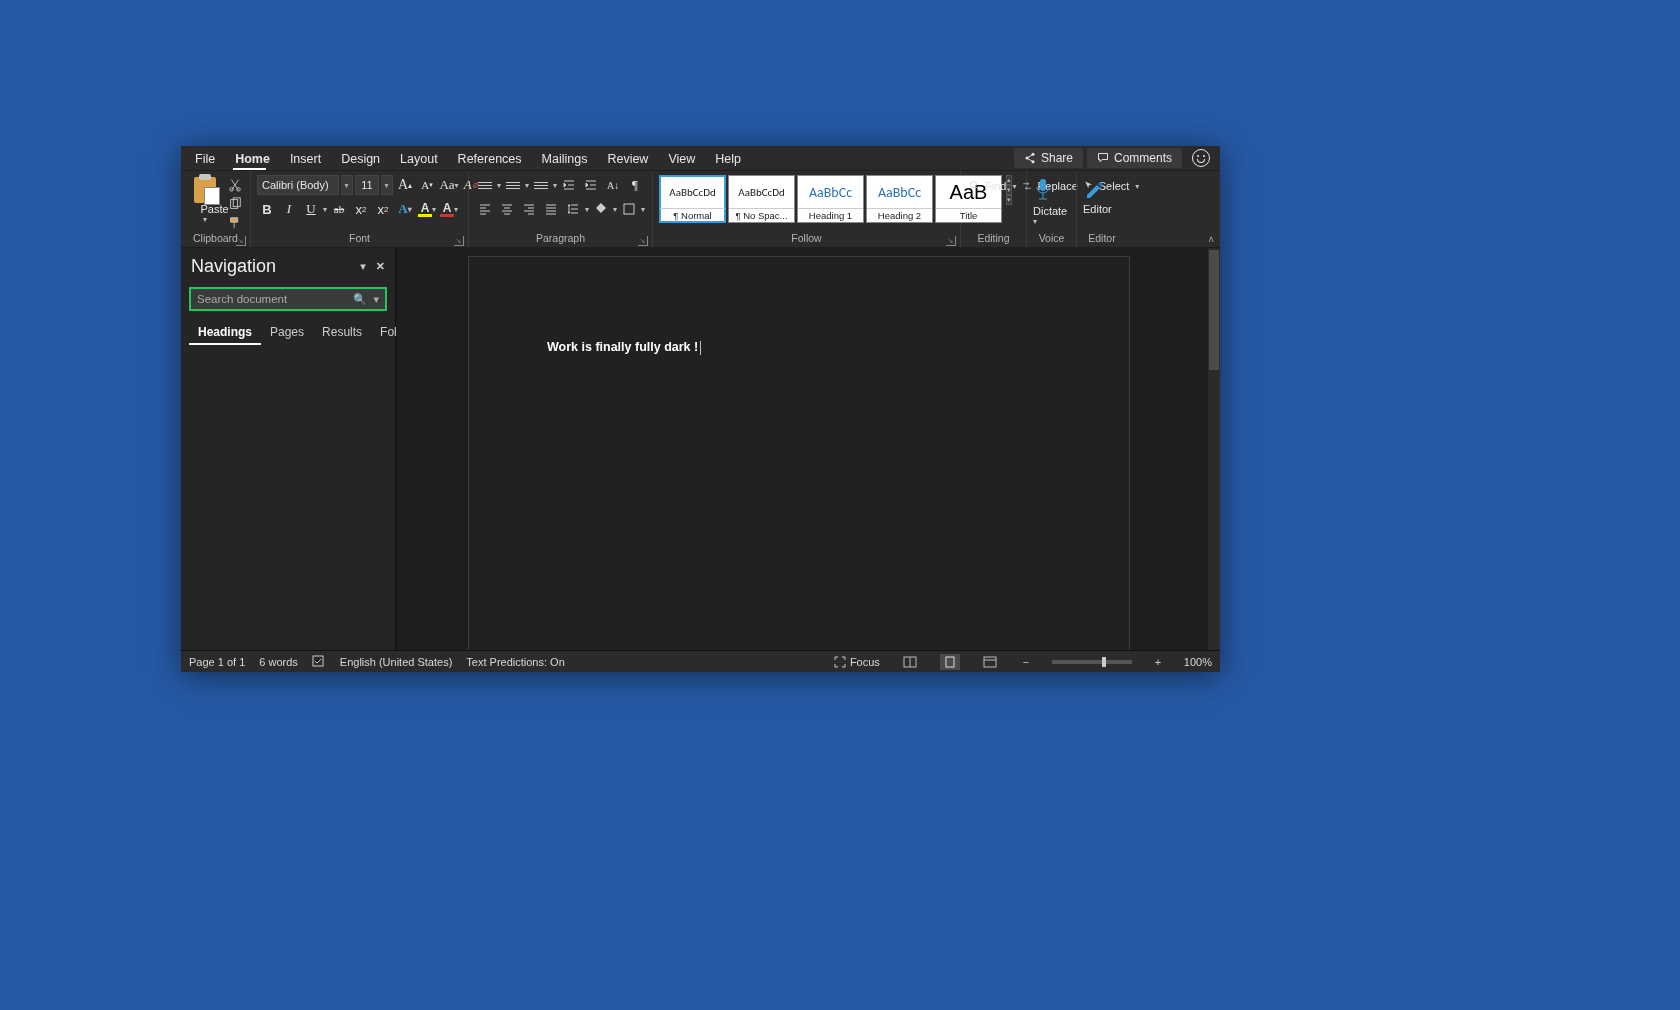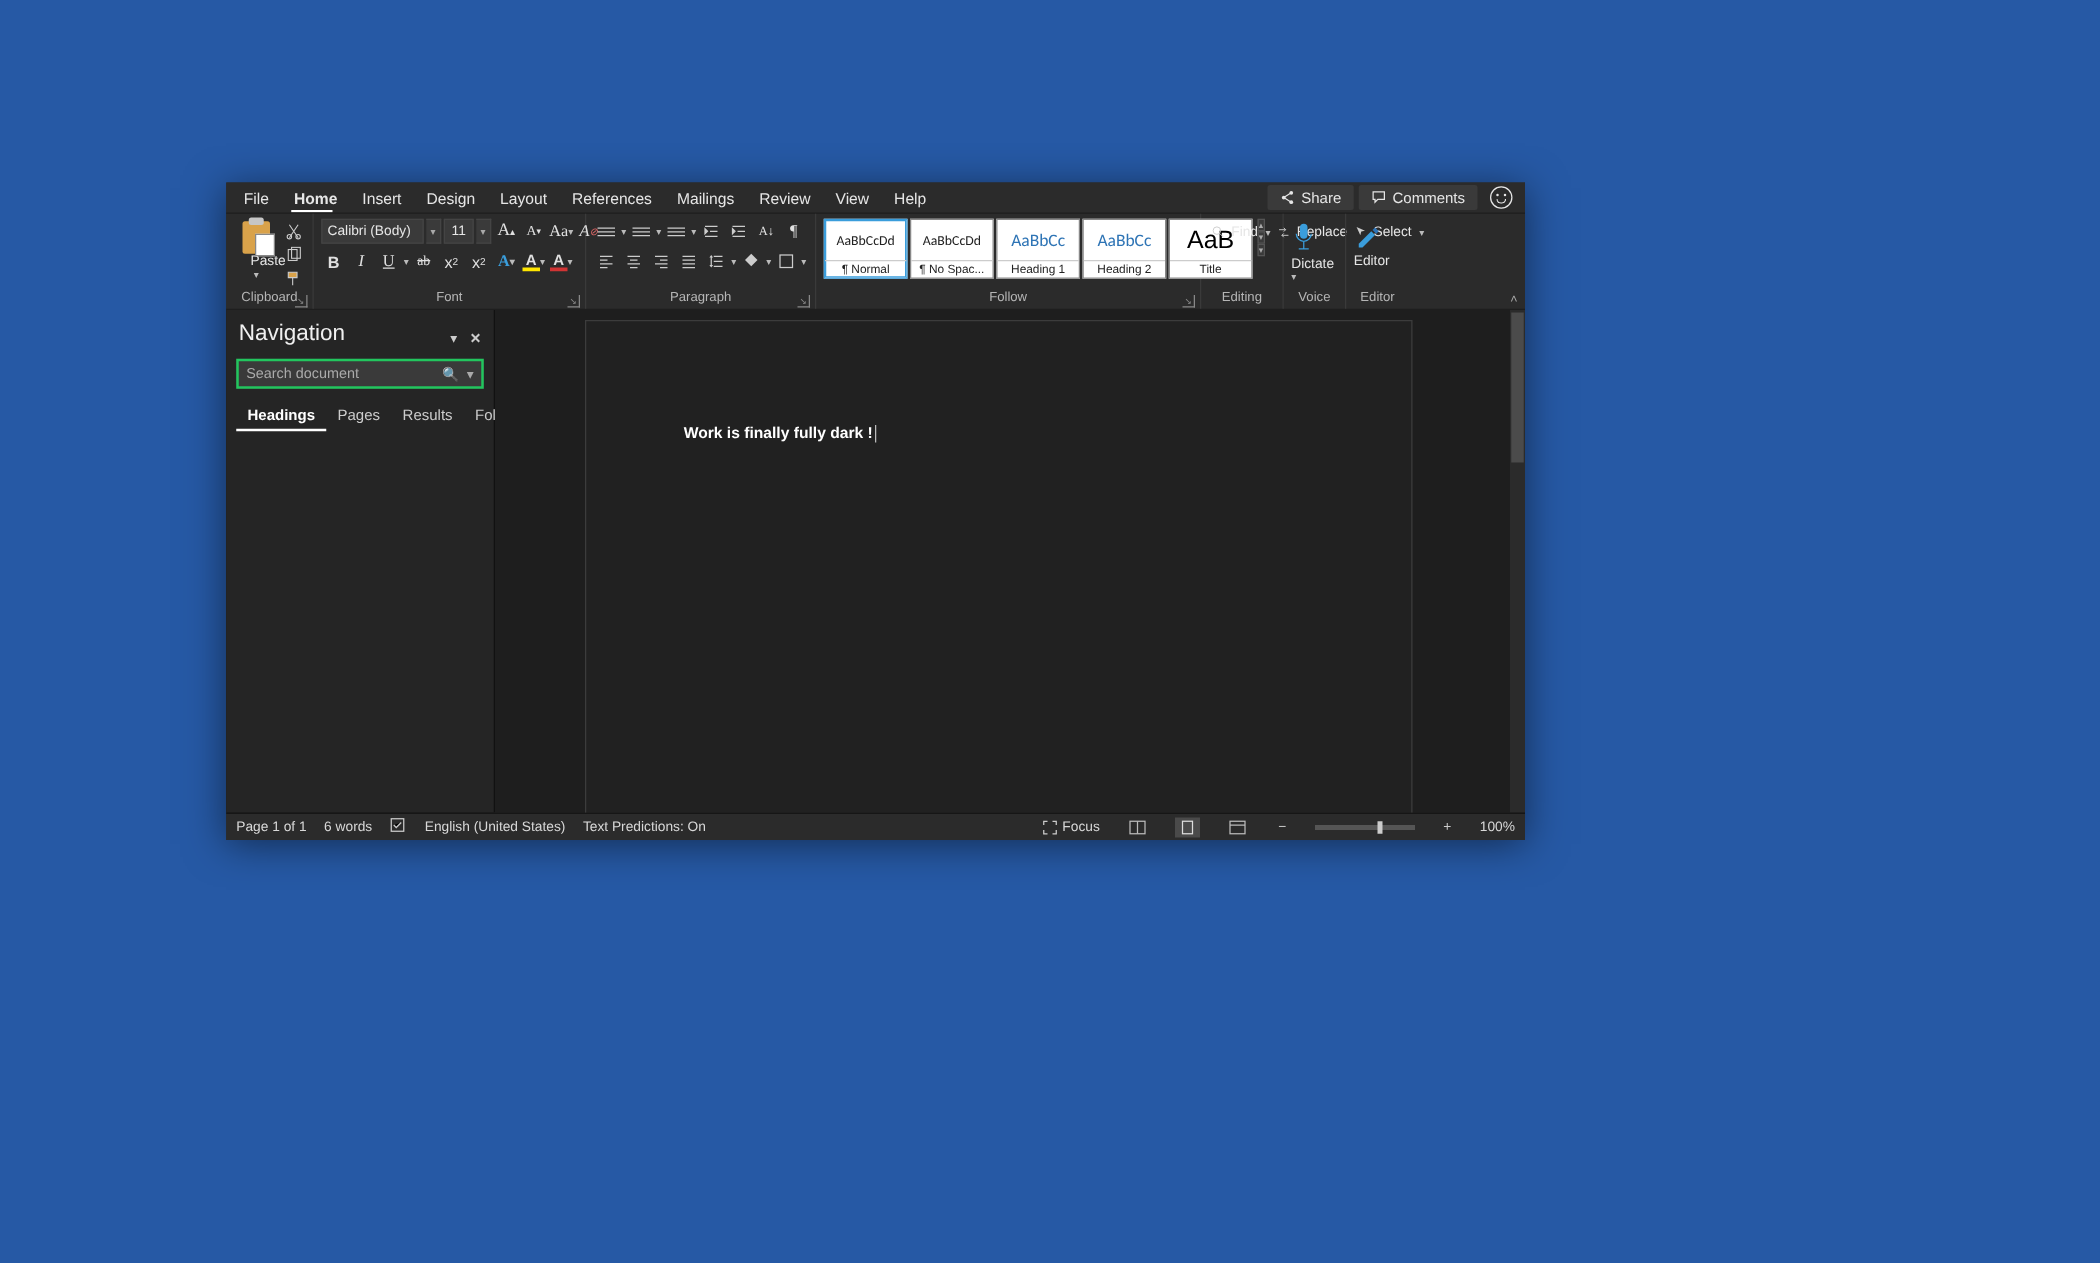--- a/index.html
+++ b/index.html
@@ -160,21 +160,21 @@
     position:absolute; right:6px; bottom:2px; font-size:10px; color:#aaa;
   }
 
   
   .mainrow { flex:1; display:flex; min-height:0; background:#1e1e1e; }
   .navpane {
     width:215px; background:#252525; border-right:1px solid #111;
     display:flex; flex-direction:column; padding:0;
   }
   .nav-head {
-    display:flex; align-items:flex-end; padding:8px 10px 6px 10px;
+    display:flex; align-items:center; padding:8px 10px 6px 10px;
     font-size:18px; color:#f0f0f0;
   }
   .nav-head-controls { margin-left:auto; display:flex; gap:10px; font-size:11px; color:#ccc; }
   .nav-search {
     margin:4px 8px; height:24px; background:#3a3a3a; border:2px solid #22c55e;
     display:flex; align-items:center; padding:0 6px; color:#aaa; font-size:11.5px;
   }
   .nav-search .sg { margin-left:auto; display:flex; gap:6px; font-size:11px; }
   .nav-tabs { display:flex; padding:6px 8px 0 8px; gap:0; font-size:12px; color:#ccc; }
   .nav-tab { padding:4px 9px; }

